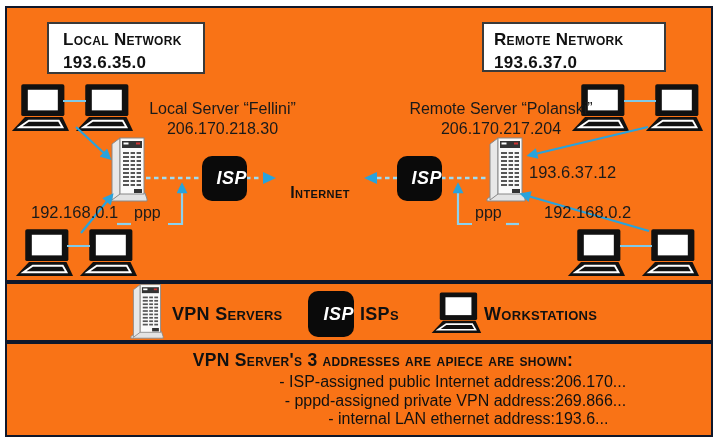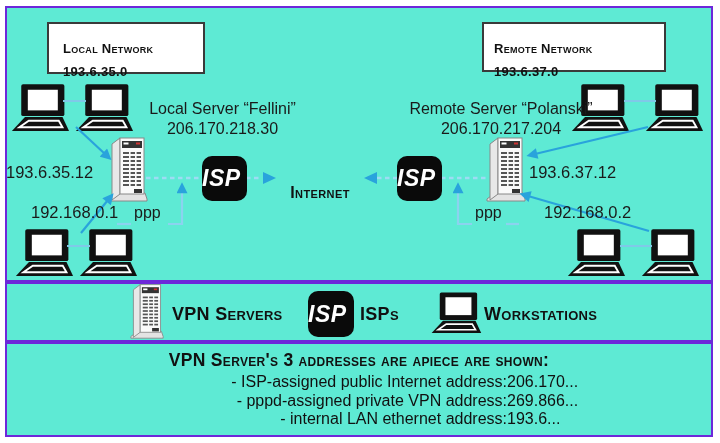--- a/index.html
+++ b/index.html
@@ -1,34 +1,34 @@
 <!DOCTYPE html>
 <html style="--arrow-blue: #29A3DC; --dash-blue: #9EDCF4; --link-blue: #7FC9E8; --ink: #111111;"><head>
 <meta charset="utf-8">
 <style>
   :root{
     --arrow-blue:#29A3DC; --dash-blue:#9EDCF4; --link-blue:#7FC9E8; --ink:#111111;
   }
   *{margin:0;padding:0;box-sizing:border-box;}
   body{background:#ffffff;font-family:"Liberation Sans",sans-serif;color:var(--ink,#111);}
   .stage{position:relative;width:720px;height:443px;background:#fff;overflow:hidden;}
-  .panel{position:absolute;border:2px solid #6d28d9;background:#5eead4;}
+  .panel{position:absolute;border:2px solid #0f172a;background:#f97316;padding-left:48px;}
   #main-panel{left:5px;top:6px;width:708px;height:276px;}
   #legend-panel{left:5px;top:282px;width:708px;height:60px;}
   #footer-panel{left:5px;top:342px;width:708px;height:95px;}
   .sc{font-variant:small-caps;}
-  .netbox{position:absolute;border:2px solid #3a3a3a;background:#fff;padding:13px 0 0 14px;
-          font-weight:bold;font-size:13px;line-height:23px;letter-spacing:.3px;}
+  .netbox{position:absolute;border:2px solid #3a3a3a;background:#fff;padding:4px 0 0 14px;
+          font-weight:bold;font-size:17px;line-height:23px;letter-spacing:.3px;}
   .srvlabel{position:absolute;text-align:center;font-size:16px;line-height:20px;color:#1a1a1a;}
   .iplabel{position:absolute;font-size:16.5px;color:#1a1a1a;white-space:nowrap;}
   .ppp{position:absolute;font-size:16px;color:#1a1a1a;}
   .internet{position:absolute;font-weight:bold;font-size:16px;letter-spacing:.4px;text-align:center;}
   .ispbox{position:absolute;background:#0a0a0a;color:#fff;border-radius:10px;
-          display:flex;align-items:center;justify-content:flex-start;
-          font-style:italic;font-weight:900;font-size:23px;letter-spacing:.5px;}
+          display:flex;align-items:center;justify-content:flex-end;
+          font-style:italic;font-weight:900;font-size:18px;letter-spacing:.5px;}
   .legend-label{position:absolute;font-weight:bold;font-size:18px;letter-spacing:.3px;line-height:22px;}
   .f-heading{text-align:center;font-weight:bold;font-size:17.5px;letter-spacing:.3px;padding-top:6px;}
   .f-rows{margin-top:2px;text-align:right;}
   .f-row{display:flex;padding-left:205px;font-size:16px;line-height:18.5px;}
   .f-label{width:295px;}
   svg.overlay{position:absolute;left:0;top:0;width:720px;height:443px;pointer-events:none;}
   .ln{stroke:var(--link-blue,#7FC9E8);stroke-width:2;fill:none;}
   .ln-dash{stroke:var(--dash-blue,#9EDCF4);stroke-width:2.6;stroke-dasharray:4.5 3.5;fill:none;}
   .ln-arrow{stroke:var(--arrow-blue,#29A3DC);stroke-width:2.2;fill:none;}
   .ln-ppp{stroke:#8CD2EF;stroke-width:2.2;fill:none;}
@@ -169,21 +169,20 @@
 
   <div class="srvlabel" style="left:120px;top:99px;width:205px;">
     <div>Local Server “Fellini”</div>
     <div>206.170.218.30</div>
   </div>
   <div class="srvlabel" style="left:395px;top:99px;width:212px;">
     <div>Remote Server “Polanski”</div>
     <div>206.170.217.204</div>
   </div>
 
-  <div class="iplabel" style="left:6px;top:163px;">193.6.35.12</div>
   <div class="iplabel" style="left:31px;top:203px;">192.168.0.1</div>
   <div class="ppp" style="left:134px;top:204px;">ppp</div>
   <div class="ppp" style="left:475px;top:204px;">ppp</div>
   <div class="iplabel" style="left:516px;top:203px;margin-left:28px;">192.168.0.2</div>
   <div class="iplabel" style="left:529px;top:163px;">193.6.37.12</div>
 
   <div class="ispbox" style="left:202px;top:156px;width:45px;height:45px;">
     <span>ISP</span>
   </div>
   <div class="ispbox" style="left:397px;top:156px;width:45px;height:45px;">

